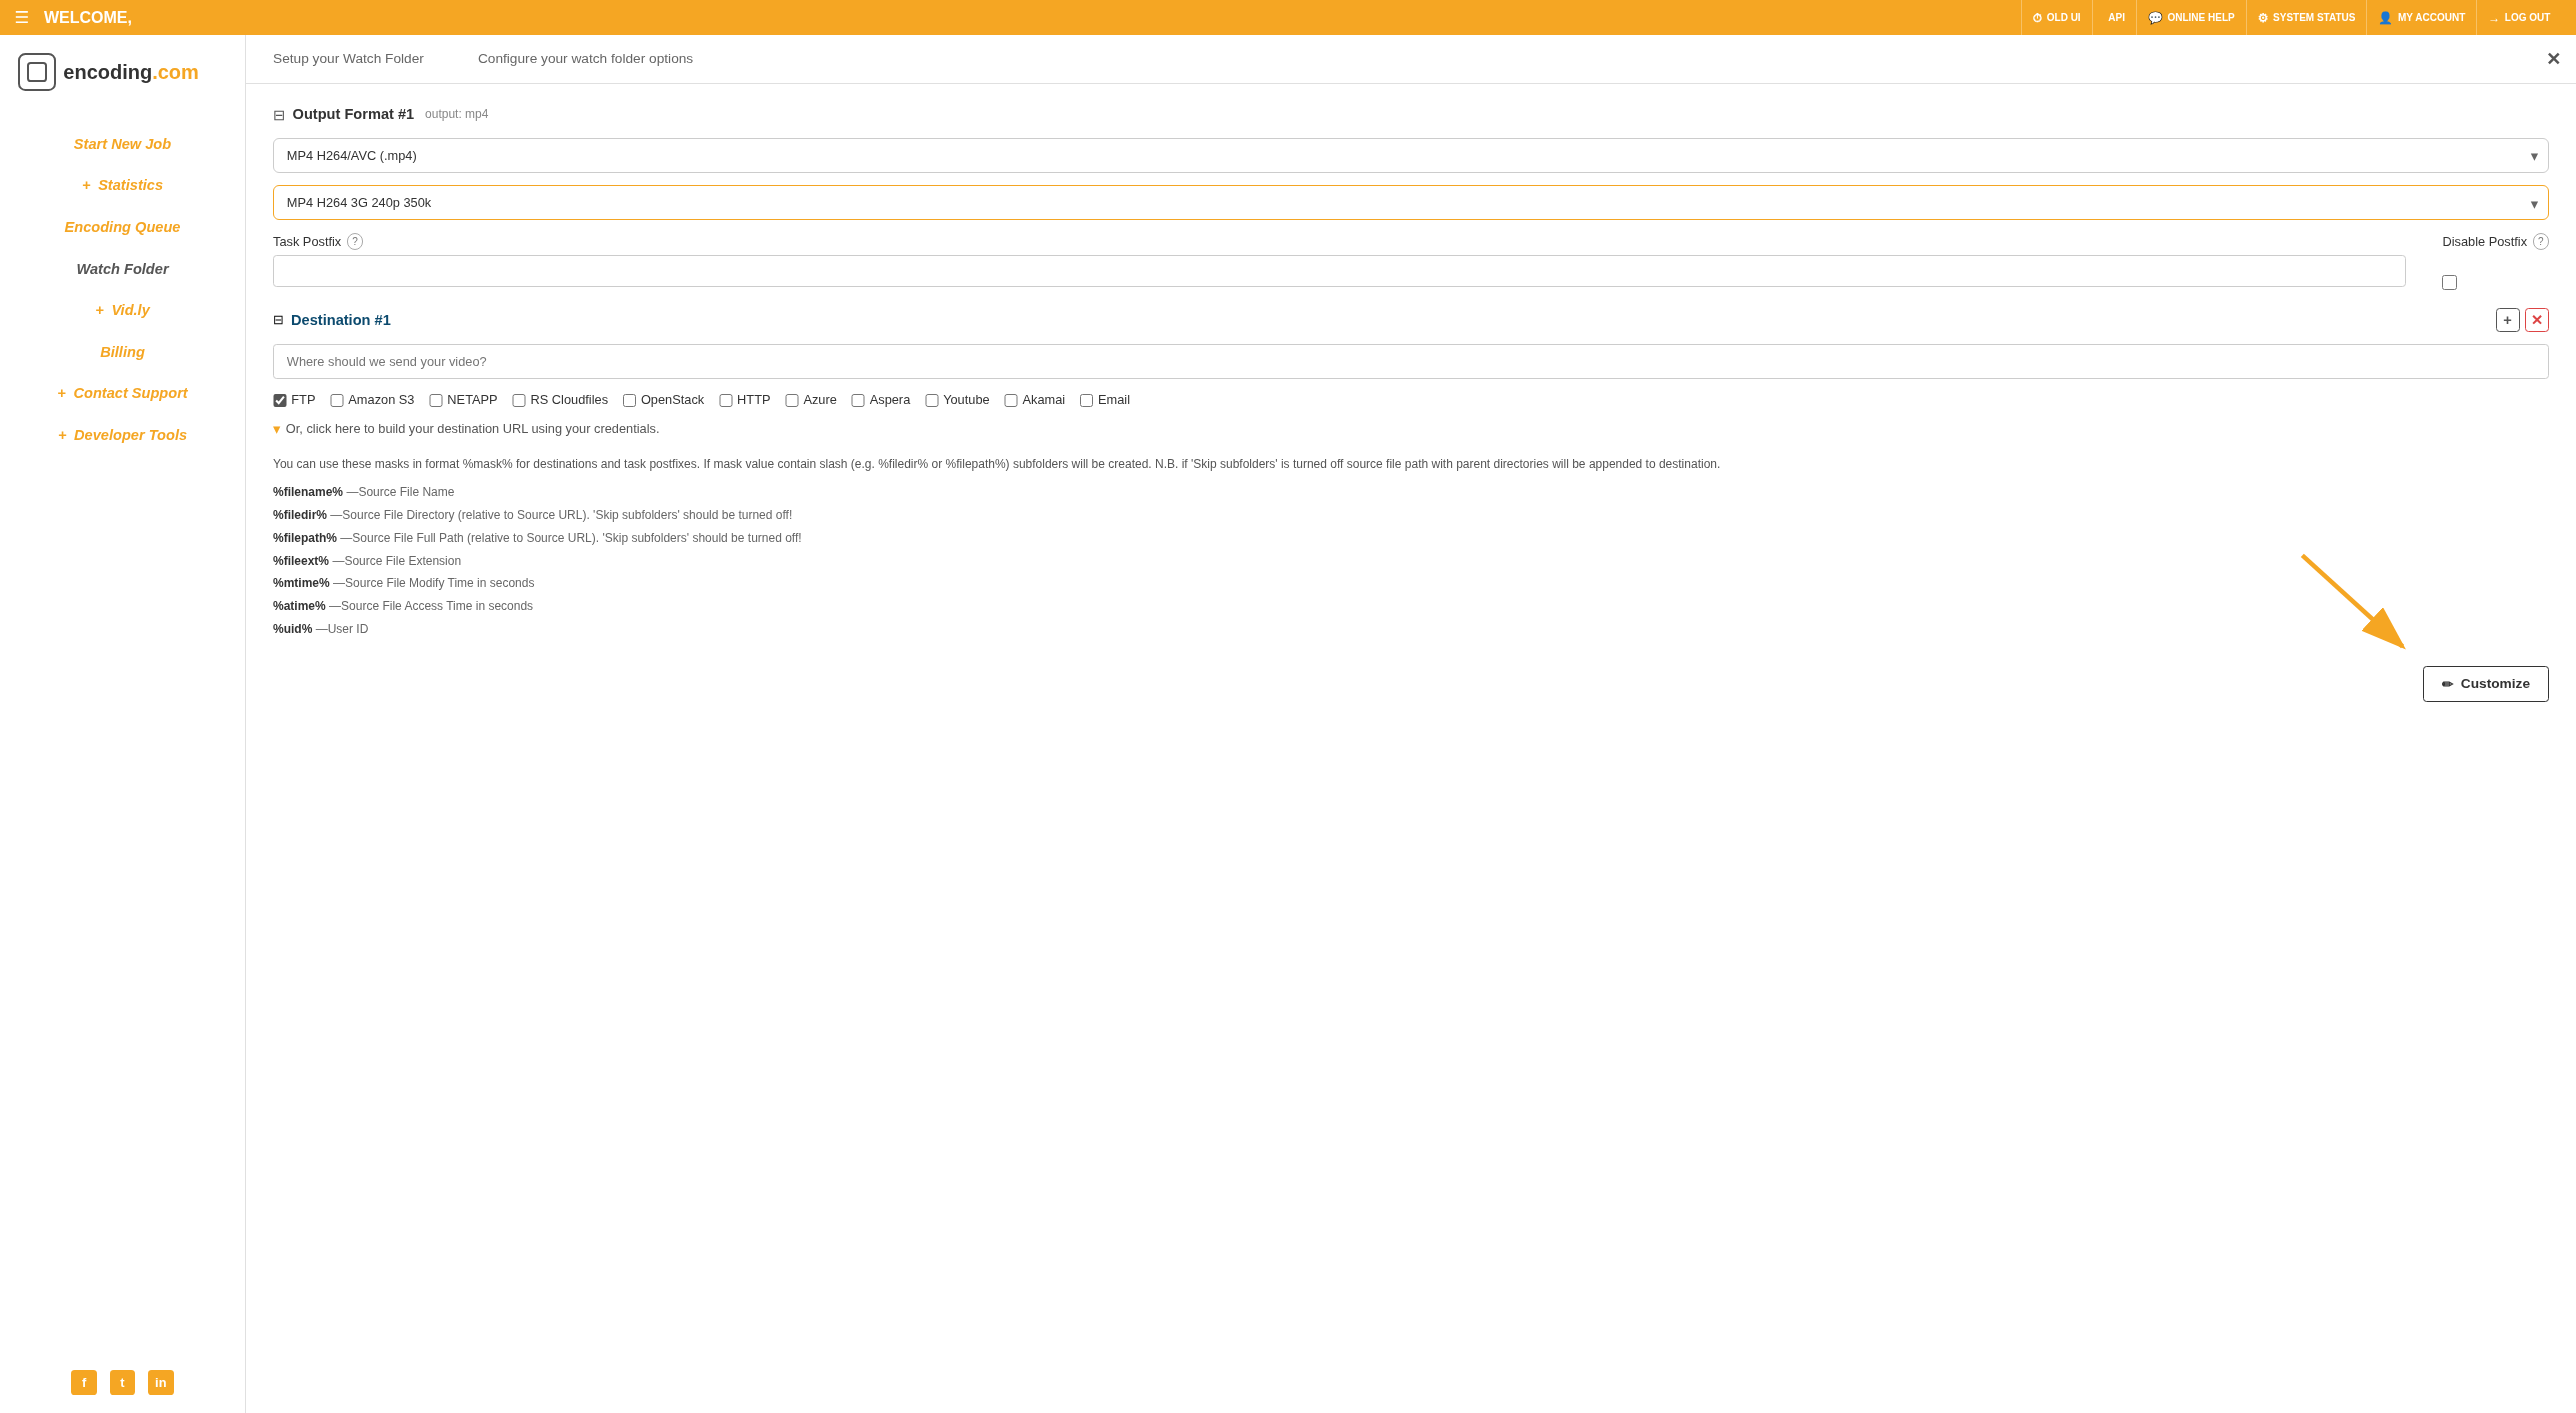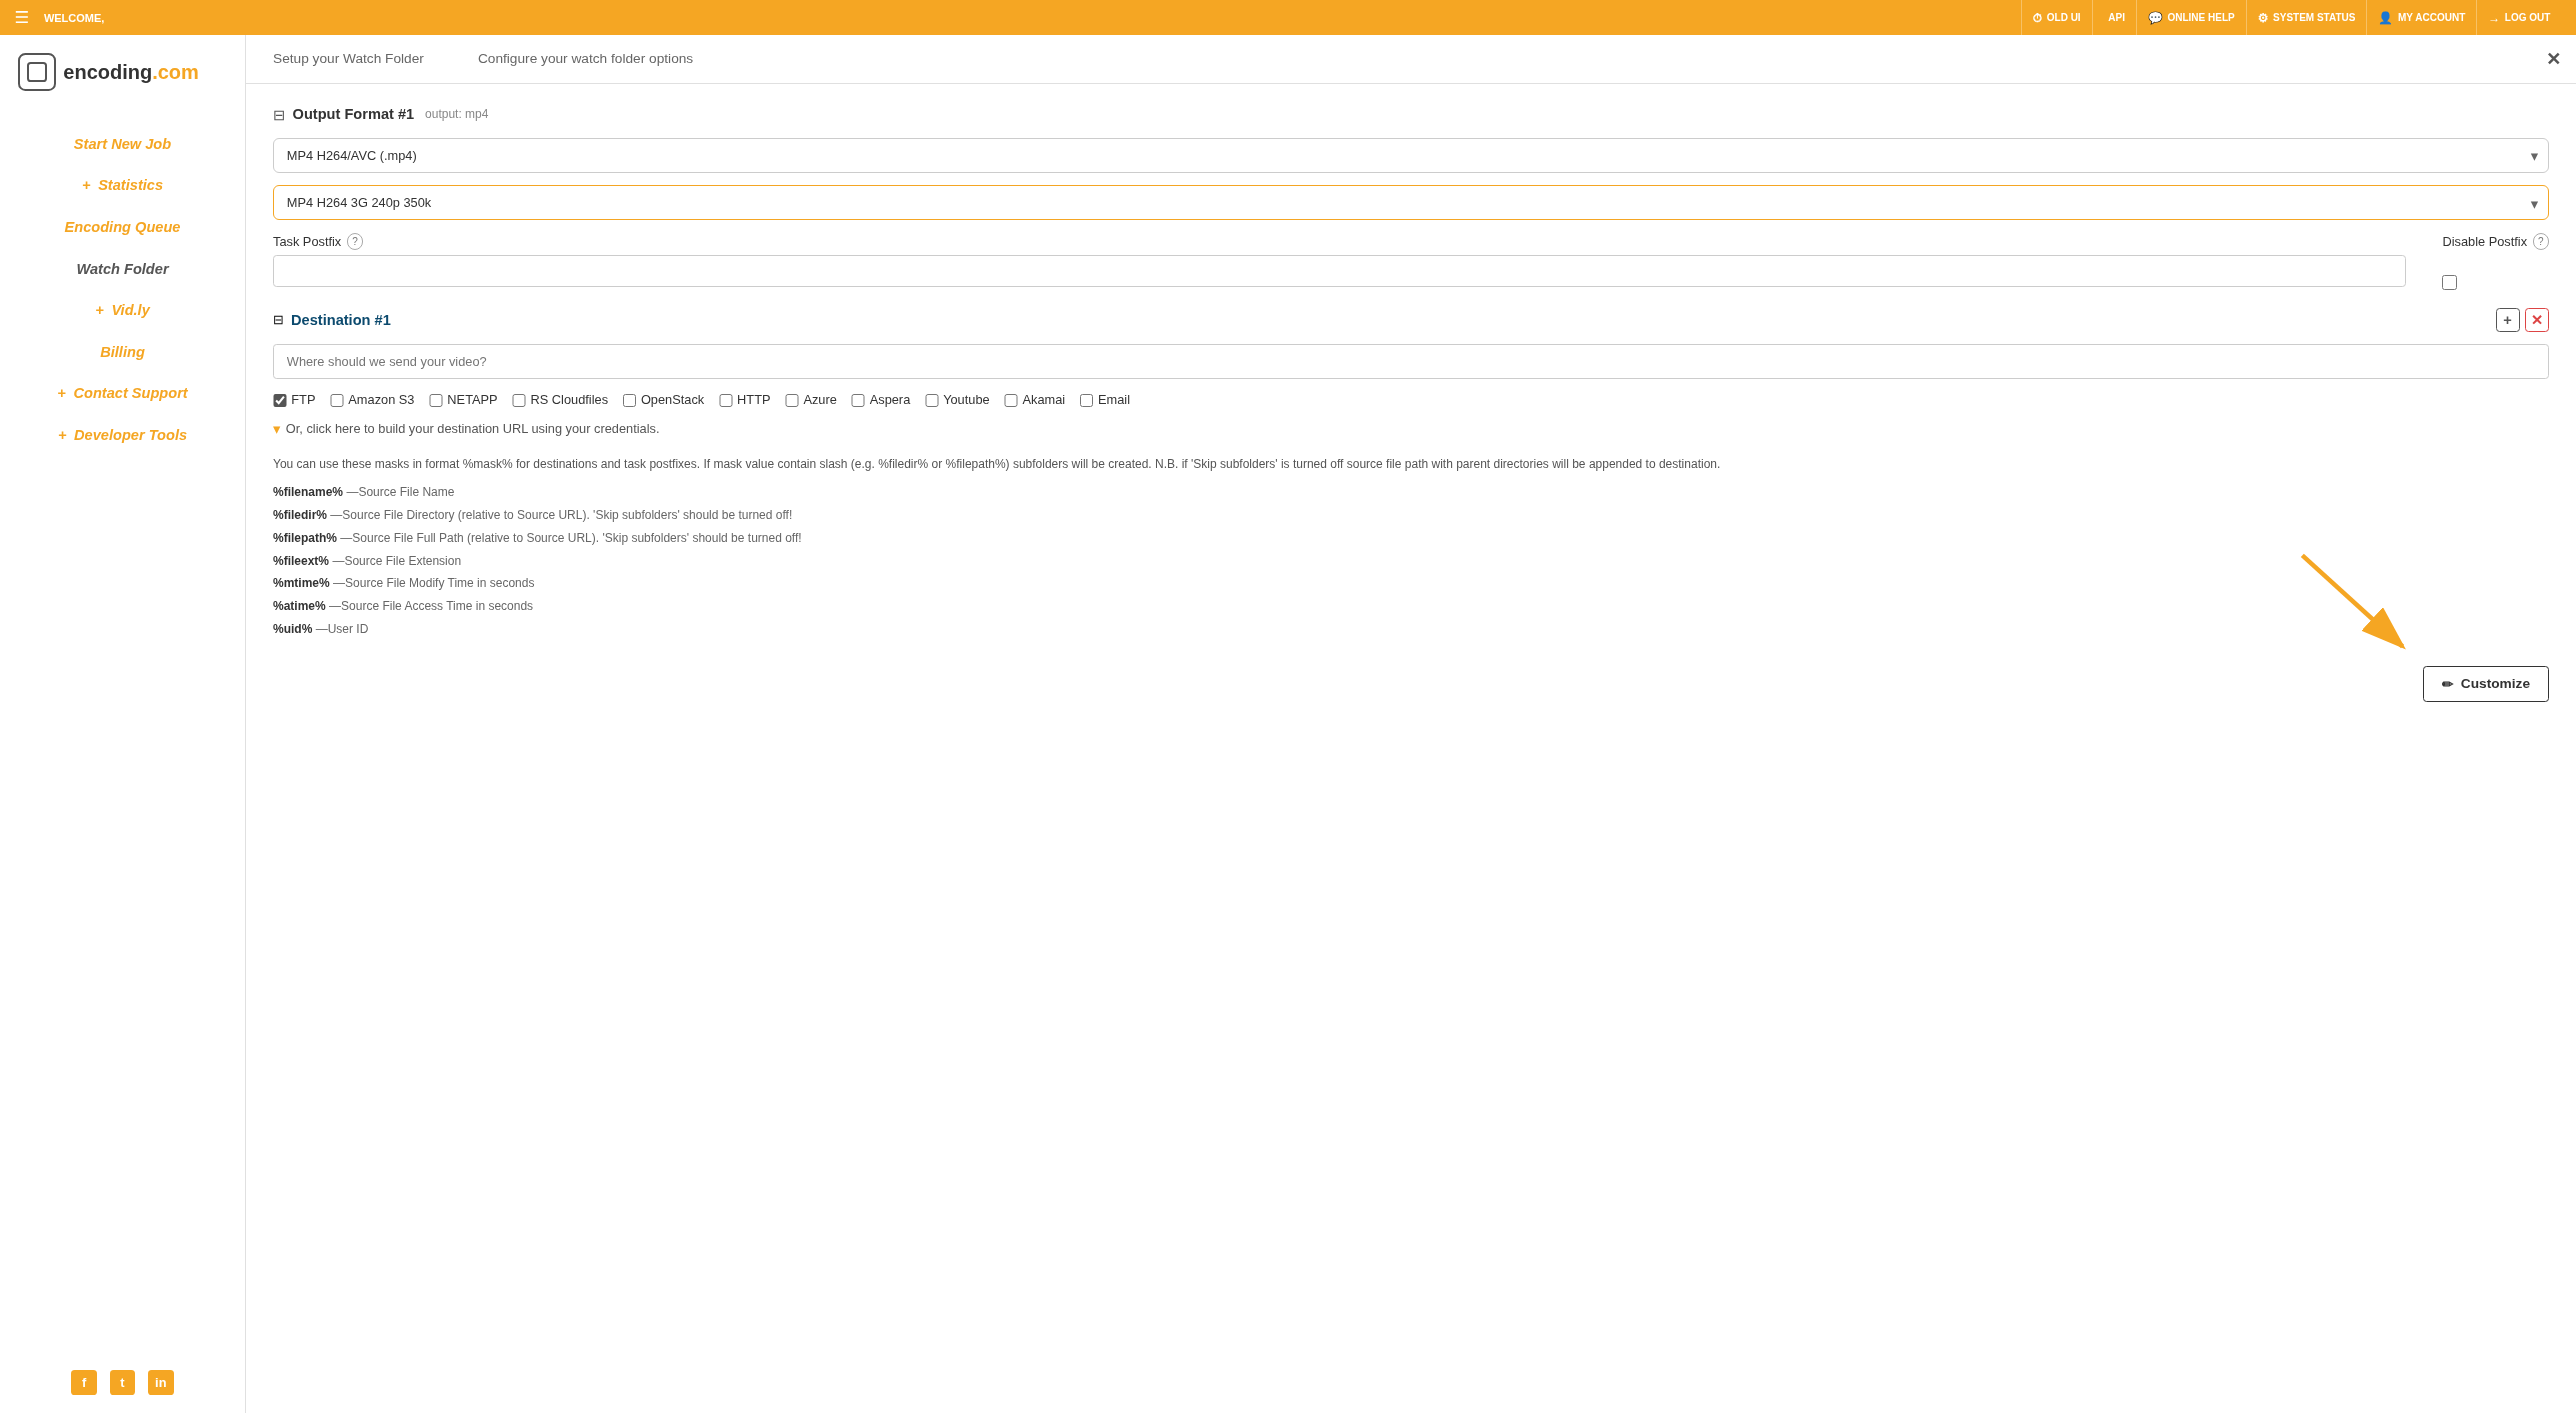--- a/index.html
+++ b/index.html
@@ -16,21 +16,21 @@
       flex-shrink: 0;
     }
     .top-bar .hamburger {
       font-size: 16.4px;
       margin-right: 14.6px;
       cursor: pointer;
       color: white;
     }
     .top-bar .welcome {
       font-weight: bold;
-      font-size: 11px;
+      font-size: 16px;
       flex: 1;
     }
     .top-bar .nav-items {
       display: flex;
       gap: 0;
     }
     .top-bar .nav-item {
       display: flex;
       align-items: center;
       gap: 4.6px;

